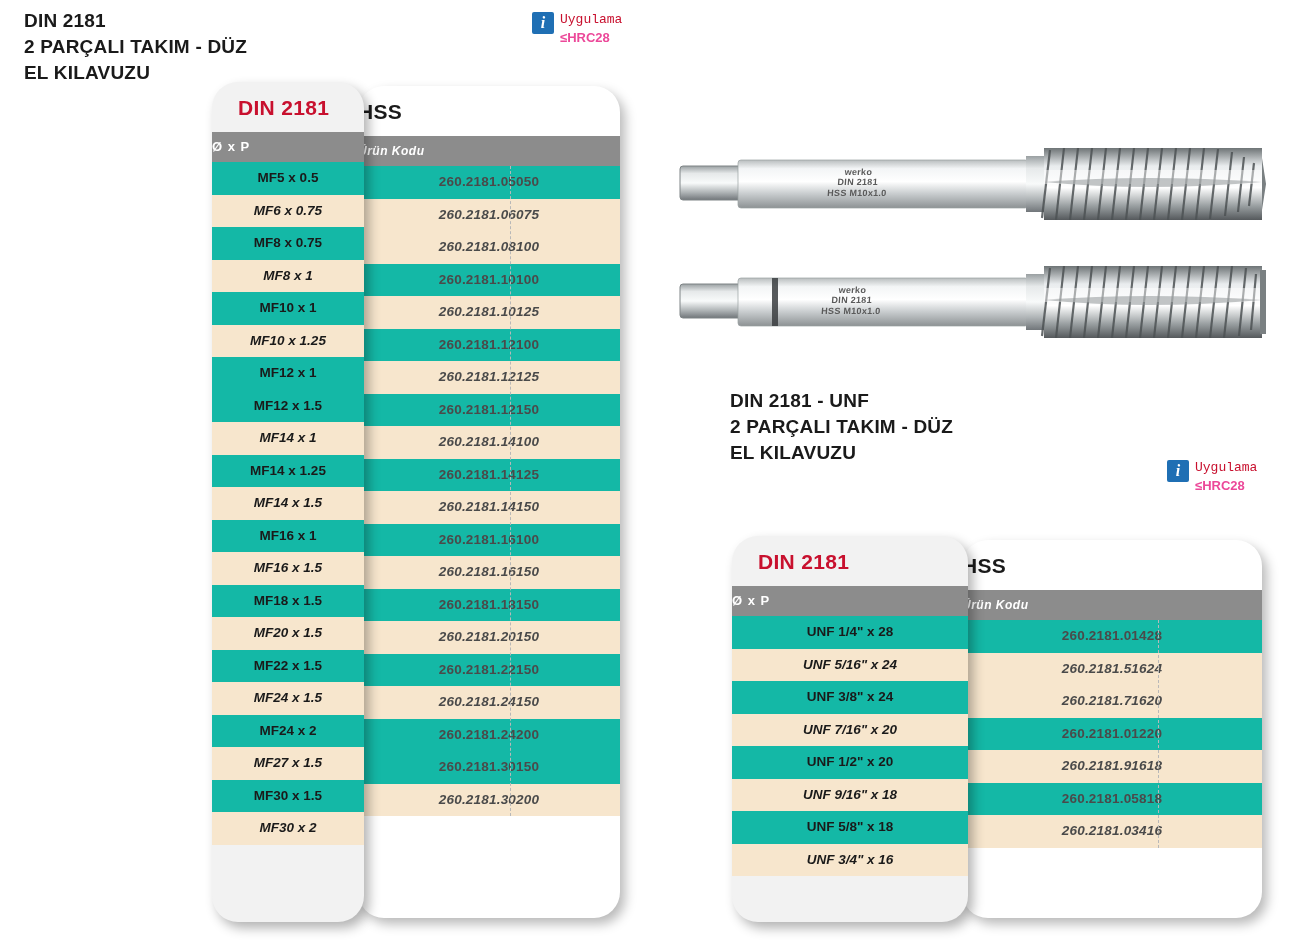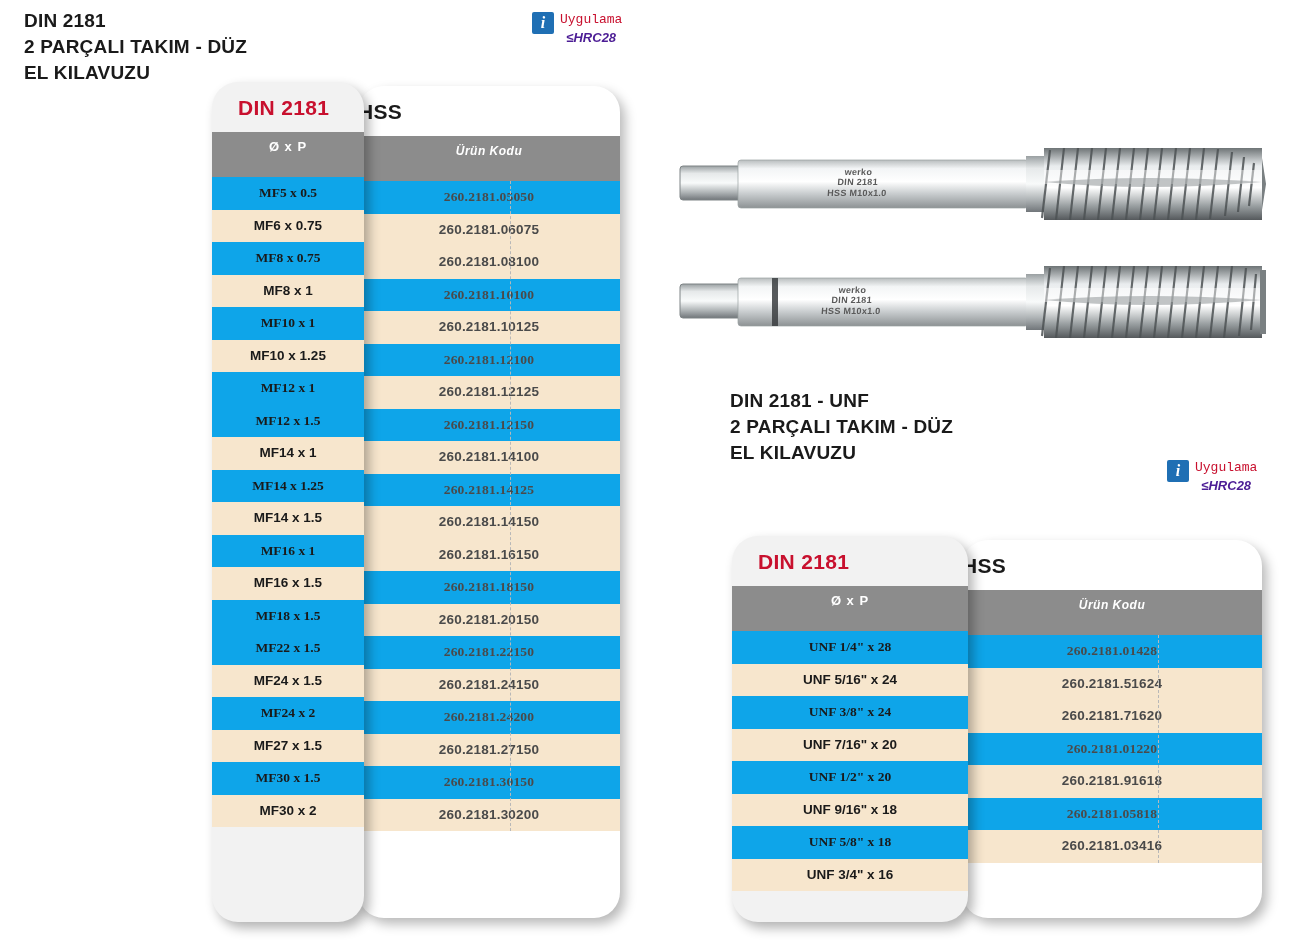--- a/index.html
+++ b/index.html
@@ -64,27 +64,26 @@
     font-size: 13px;
     line-height: 1.25;
   }
   .info-text .uyg {
     color: #c8102e;
     display: block;
     white-space: nowrap;
     font-family: Liberation Mono, monospace;
   }
   .info-text .hrc {
-    color: #4c1d95;
+    color: #ec4899;
     font-weight: bold;
     display: block;
     white-space: nowrap;
-    text-align: center;
+    text-align: left;
     margin-top: 2px;
-    font-style: italic;
   }
 
   #info-left { left: 532px; top: 12px; }
   #info-right { left: 1167px; top: 460px; }
 
   
   .panel-left {
     position: absolute;
     background: #f2f2f2;
     border-radius: 26px;
@@ -113,22 +112,22 @@
     color: #1a1a1a;
     text-align: left;
     padding: 14px 26px 12px 0;
   }
 
   .col-head {
     background: #8c8c8c;
     color: #ffffff;
     font-weight: bold;
     font-size: 13px;
-    text-align: center;
-    height: 45px;
+    text-align: left;
+    height: 30px;
     line-height: 30px;
     letter-spacing: 1px;
   }
   .col-head.code {
     font-style: italic;
     font-weight: bold;
     font-size: 12px;
     letter-spacing: 0.5px;
   }
 
@@ -136,22 +135,22 @@
   .row {
     height: 32.5px;
     line-height: 32.5px;
     font-size: 13.5px;
     font-weight: bold;
     color: #1a1a1a;
     text-align: center;
     white-space: nowrap;
     overflow: hidden;
   }
-  .row.blue { background: #0ea5e9; font-family: Liberation Serif, serif; }
-  .row.cream { background: #f7e6cd; }
+  .row.blue { background: #14b8a6; }
+  .row.cream { background: #f7e6cd; font-style: italic; }
   .row.code {
     font-weight: bold;
     color: #4a4a4a;
     letter-spacing: 0.2px;
   }
 
   
   .dash-sep {
     position: absolute;
     top: 0;
@@ -201,27 +200,27 @@
       <div class="row code cream">260.2181.06075</div>
       <div class="row code cream">260.2181.08100</div>
       <div class="row code blue">260.2181.10100</div>
       <div class="row code cream">260.2181.10125</div>
       <div class="row code blue">260.2181.12100</div>
       <div class="row code cream">260.2181.12125</div>
       <div class="row code blue">260.2181.12150</div>
       <div class="row code cream">260.2181.14100</div>
       <div class="row code blue">260.2181.14125</div>
       <div class="row code cream">260.2181.14150</div>
+      <div class="row code blue">260.2181.16100</div>
       <div class="row code cream">260.2181.16150</div>
       <div class="row code blue">260.2181.18150</div>
       <div class="row code cream">260.2181.20150</div>
       <div class="row code blue">260.2181.22150</div>
       <div class="row code cream">260.2181.24150</div>
       <div class="row code blue">260.2181.24200</div>
-      <div class="row code cream">260.2181.27150</div>
       <div class="row code blue">260.2181.30150</div>
       <div class="row code cream">260.2181.30200</div>
     </div>
 </div>
 
 <div class="panel-left" id="left-size-panel" style="left:212px; top:82px; width:152px; height:840px;">
   <div class="panel-title">DIN 2181</div>
   <div class="col-head">Ø  x  P</div>
   <div class="rows" id="left-size-rows">
       <div class="row blue">MF5 x 0.5</div>
@@ -231,20 +230,21 @@
       <div class="row blue">MF10 x 1</div>
       <div class="row cream">MF10 x 1.25</div>
       <div class="row blue">MF12 x 1</div>
       <div class="row blue">MF12 x 1.5</div>
       <div class="row cream">MF14 x 1</div>
       <div class="row blue">MF14 x 1.25</div>
       <div class="row cream">MF14 x 1.5</div>
       <div class="row blue">MF16 x 1</div>
       <div class="row cream">MF16 x 1.5</div>
       <div class="row blue">MF18 x 1.5</div>
+      <div class="row cream">MF20 x 1.5</div>
       <div class="row blue">MF22 x 1.5</div>
       <div class="row cream">MF24 x 1.5</div>
       <div class="row blue">MF24 x 2</div>
       <div class="row cream">MF27 x 1.5</div>
       <div class="row blue">MF30 x 1.5</div>
       <div class="row cream">MF30 x 2</div>
     </div>
 </div>
 
 <div class="tap" id="tap-top" style="left:676px; top:130px; width:590px; height:110px;">

